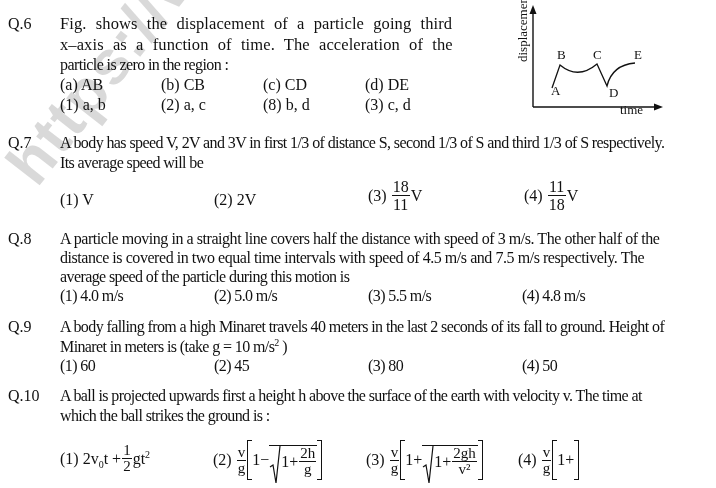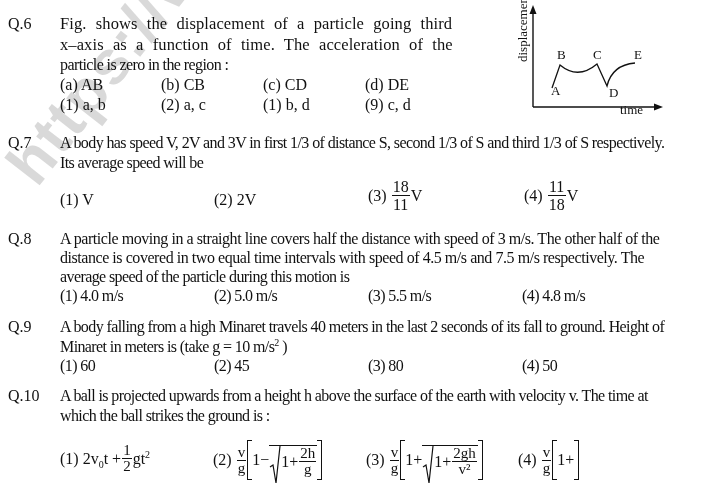--- a/index.html
+++ b/index.html
@@ -44,22 +44,22 @@
   <div class="abs wide" style="left:60px; top:35px; font-size:16.5px;">x–axis as a function of time. The acceleration of the</div>
   <div class="abs cond" style="left:60px; top:55px;">particle is zero in the region :</div>
 
   <div class="abs" style="left:60px; top:75px;">(a) AB</div>
   <div class="abs" style="left:161px; top:75px;">(b) CB</div>
   <div class="abs" style="left:263px; top:75px;">(c) CD</div>
   <div class="abs" style="left:365px; top:75px;text-align:right;">(d) DE</div>
 
   <div class="abs" style="left:60px; top:95px;">(1) a, b</div>
   <div class="abs" style="left:161px; top:95px;">(2) a, c</div>
-  <div class="abs" style="left:263px; top:95px;">(1) b, d</div>
-  <div class="abs" style="left:365px; top:95px;">(9) c, d</div>
+  <div class="abs" style="left:263px; top:95px;">(8) b, d</div>
+  <div class="abs" style="left:365px; top:95px;">(3) c, d</div>
 
   <div class="graph">
     <svg width="211" height="125" viewBox="505 0 211 125">
       <line x1="533" y1="107" x2="533" y2="12" stroke="#111" stroke-width="1.4"></line>
       <polygon points="533,5 529.5,14 536.5,14" fill="#111"></polygon>
       <line x1="533" y1="107" x2="656" y2="107" stroke="#111" stroke-width="1.4"></line>
       <polygon points="663,107 654,103.5 654,110.5" fill="#111"></polygon>
       <path d="M552,88 L560,65 Q578,80 597,64 L607,86 Q612,65 635,63" fill="none" stroke="#111" stroke-width="1.3"></path>
     </svg>
     <div class="abs" style="left:11px; top:62px; font-size:13px; transform: rotate(-90deg); transform-origin:left top; line-height:14px;">displacement</div>
@@ -115,21 +115,21 @@
   <div class="abs cond" style="left:60px; top:337px;"><span>Minaret in meters is (take g = 10 m/s</span><sup>2</sup><span> )</span></div>
 
   <div class="abs cond" style="left:60px; top:356px;">(1) 60</div>
   <div class="abs cond" style="left:214px; top:356px;">(2) 45</div>
   <div class="abs cond" style="left:368px; top:356px;">(3) 80</div>
   <div class="abs cond" style="left:522px; top:356px;">(4) 50</div>
 </div>
 
 <div>
   <div class="abs qnum" style="top:386px;">Q.10</div>
-  <div class="abs cond" style="left:60px; top:386px;">A ball is projected upwards from a height h above the surface of the earth with velocity v. The time at</div>
+  <div class="abs cond" style="left:60px; top:386px;">A ball is projected upwards first a height h above the surface of the earth with velocity v. The time at</div>
   <div class="abs cond" style="left:60px; top:406px;">which the ball strikes the ground is :</div>
 
   <div class="abs mrow" style="left:60px; top:443px;">
     <span>(1)</span>&nbsp;
     <span><span>2v</span><sub>0</sub><span>t +</span></span>
     <span class="frac sm">
       <span class="num">1</span>
       <span class="den">2</span>
     </span>
     <span><span>gt</span><sup>2</sup></span>

